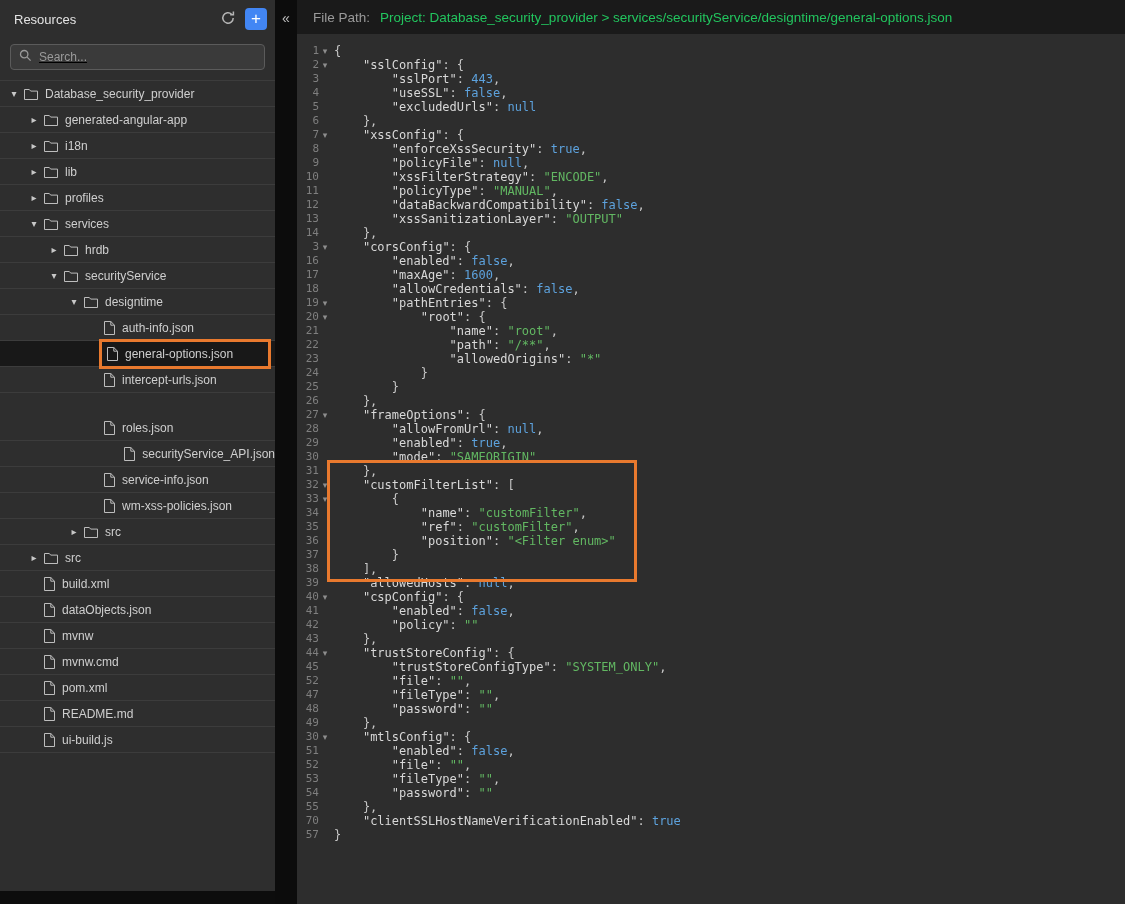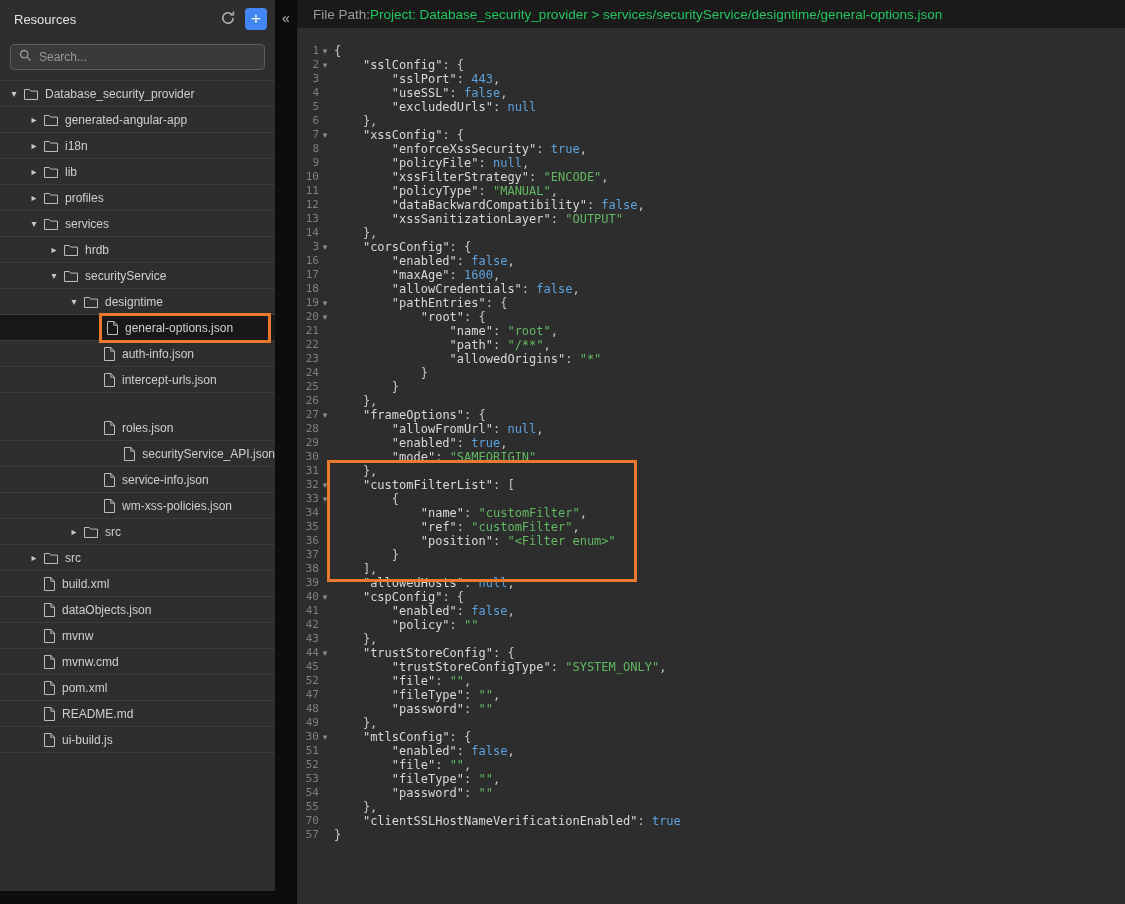--- a/index.html
+++ b/index.html
@@ -11,21 +11,21 @@
   .sidebar { width:275px; flex:none; background:#2e2e2e; position:relative; overflow:hidden; }
   .sidebar-header { height:38px; display:flex; align-items:center; padding:0 8px 0 14px; }
   .sidebar-title { color:#e3e3e3; font-size:13px; }
   .hdr-icons { margin-left:auto; display:flex; align-items:center; gap:9px; }
   .icon-btn { background:none; border:none; cursor:pointer; display:flex; align-items:center; padding:0; }
   .add-btn { width:22px; height:22px; border:none; border-radius:4px;
              background:var(--add-button-blue,#4286f4); color:#fff; font-size:17px; line-height:20px;
              display:flex; align-items:center; justify-content:center; cursor:pointer; }
   .search-wrap { padding:6px 10px 10px; }
   .search-box { height:26px; background:#3a3a3a; border:1px solid #5b5b5b; border-radius:4px;
-                display:flex; align-items:center; padding:0 8px; gap:7px; }
+                display:flex; align-items:center; padding:0 8px; gap:7px;text-decoration:underline; }
   .search-box input { flex:1; min-width:0; background:transparent; border:none; outline:none;
                       color:#ddd; font-size:12px; font-family:"Liberation Sans",sans-serif; }
   .search-box input::placeholder { color:#9a9a9a; }
 
   .tree { border-top:1px solid #3c3c3c; }
   .tree-row { height:26px; display:flex; align-items:center; border-bottom:1px solid #3c3c3c;
               color:#cfcfcf; font-size:12px; cursor:pointer; position:relative; }
   .tree-row.selected { background:#181818; }
   .chevron { width:12px; margin-right:4px; flex:none; text-align:center;
              font-size:10px; color:#c8c8c8; line-height:26px; }
@@ -37,22 +37,22 @@
 
   .sidebar-hscroll { position:absolute; left:0; right:0; bottom:0; height:13px; background:#0d0d0d; }
 
   
   .divider { width:22px; flex:none; background:#0c0c0c; position:relative; }
   .collapse-btn { position:absolute; top:8px; left:2px; width:18px; height:20px;
                   background:none; border:none; color:#bdbdbd; font-size:14px; cursor:pointer; }
 
   
   .editor { flex:1; background:#2d2d2d; position:relative; overflow:hidden; }
-  .editor-header { height:28px; background:#1a1a1a; display:flex; align-items:center;
-                   padding:0 16px; gap:0; font-size:13.5px; white-space:nowrap; overflow:hidden; }
+  .editor-header { height:34px; background:#1a1a1a; display:flex; align-items:center;
+                   padding:0 16px; gap:10px; font-size:13.5px; white-space:nowrap; overflow:hidden; }
   .fp-label { color:#9a9a9a; }
   .fp-value { color:#22c55e; }
 
   .code-area { position:absolute; top:38px; left:0; right:0; bottom:0; padding-top:6px;
                font-family:"DejaVu Sans Mono", monospace; font-size:12px; line-height:14px; }
   .code-line { display:flex; height:14px; white-space:pre; }
   .ln { width:22px; flex:none; text-align:right; color:#7f7f7f; font-size:11px; }
   .fold { width:12px; flex:none; text-align:center; color:#8d8d8d; font-size:9px; line-height:14px;
           font-family:"DejaVu Sans", sans-serif; cursor:pointer; }
   .code { padding-left:3px; color:var(--punct-gray,#c8c8c8); }
@@ -193,42 +193,42 @@
           <span class="chevron">▾</span>
           <span class="node-box">
             <span class="tree-icon">
               <svg width="14" height="12" viewBox="0 0 14 12">
                 <path d="M.5 1.5h4.8l1.4 1.6h6.8v8.4H.5z" fill="none" stroke="#bdbdbd" stroke-width="1"></path>
               </svg>
             </span>
             <span class="tree-label">designtime</span>
           </span>
         </div>
+        <div class="tree-row" style="padding-left: 88px;">
+          <span class="chevron"></span>
+          <span class="node-box">
+            <span class="tree-icon">
+              <svg width="11" height="14" viewBox="0 0 11 14">
+                <path d="M.5.5h6.3l3.7 3.7v9.3H.5z" fill="none" stroke="#bdbdbd" stroke-width="1"></path>
+                <path d="M6.8.5v3.7h3.7" fill="none" stroke="#bdbdbd" stroke-width="1"></path>
+              </svg>
+            </span>
+            <span class="tree-label">auth-info.json</span>
+          </span>
+        </div>
         <div class="tree-row selected" style="padding-left: 88px;">
           <span class="chevron"></span>
           <span class="node-box hl-box">
             <span class="tree-icon">
               <svg width="11" height="14" viewBox="0 0 11 14">
                 <path d="M.5.5h6.3l3.7 3.7v9.3H.5z" fill="none" stroke="#bdbdbd" stroke-width="1"></path>
                 <path d="M6.8.5v3.7h3.7" fill="none" stroke="#bdbdbd" stroke-width="1"></path>
               </svg>
             </span>
             <span class="tree-label">general-options.json</span>
-          </span>
-        </div>
-        <div class="tree-row" style="padding-left: 88px;">
-          <span class="chevron"></span>
-          <span class="node-box">
-            <span class="tree-icon">
-              <svg width="11" height="14" viewBox="0 0 11 14">
-                <path d="M.5.5h6.3l3.7 3.7v9.3H.5z" fill="none" stroke="#bdbdbd" stroke-width="1"></path>
-                <path d="M6.8.5v3.7h3.7" fill="none" stroke="#bdbdbd" stroke-width="1"></path>
-              </svg>
-            </span>
-            <span class="tree-label">auth-info.json</span>
           </span>
         </div>
         <div class="tree-row" style="padding-left: 88px;">
           <span class="chevron"></span>
           <span class="node-box">
             <span class="tree-icon">
               <svg width="11" height="14" viewBox="0 0 11 14">
                 <path d="M.5.5h6.3l3.7 3.7v9.3H.5z" fill="none" stroke="#bdbdbd" stroke-width="1"></path>
                 <path d="M6.8.5v3.7h3.7" fill="none" stroke="#bdbdbd" stroke-width="1"></path>
               </svg>

